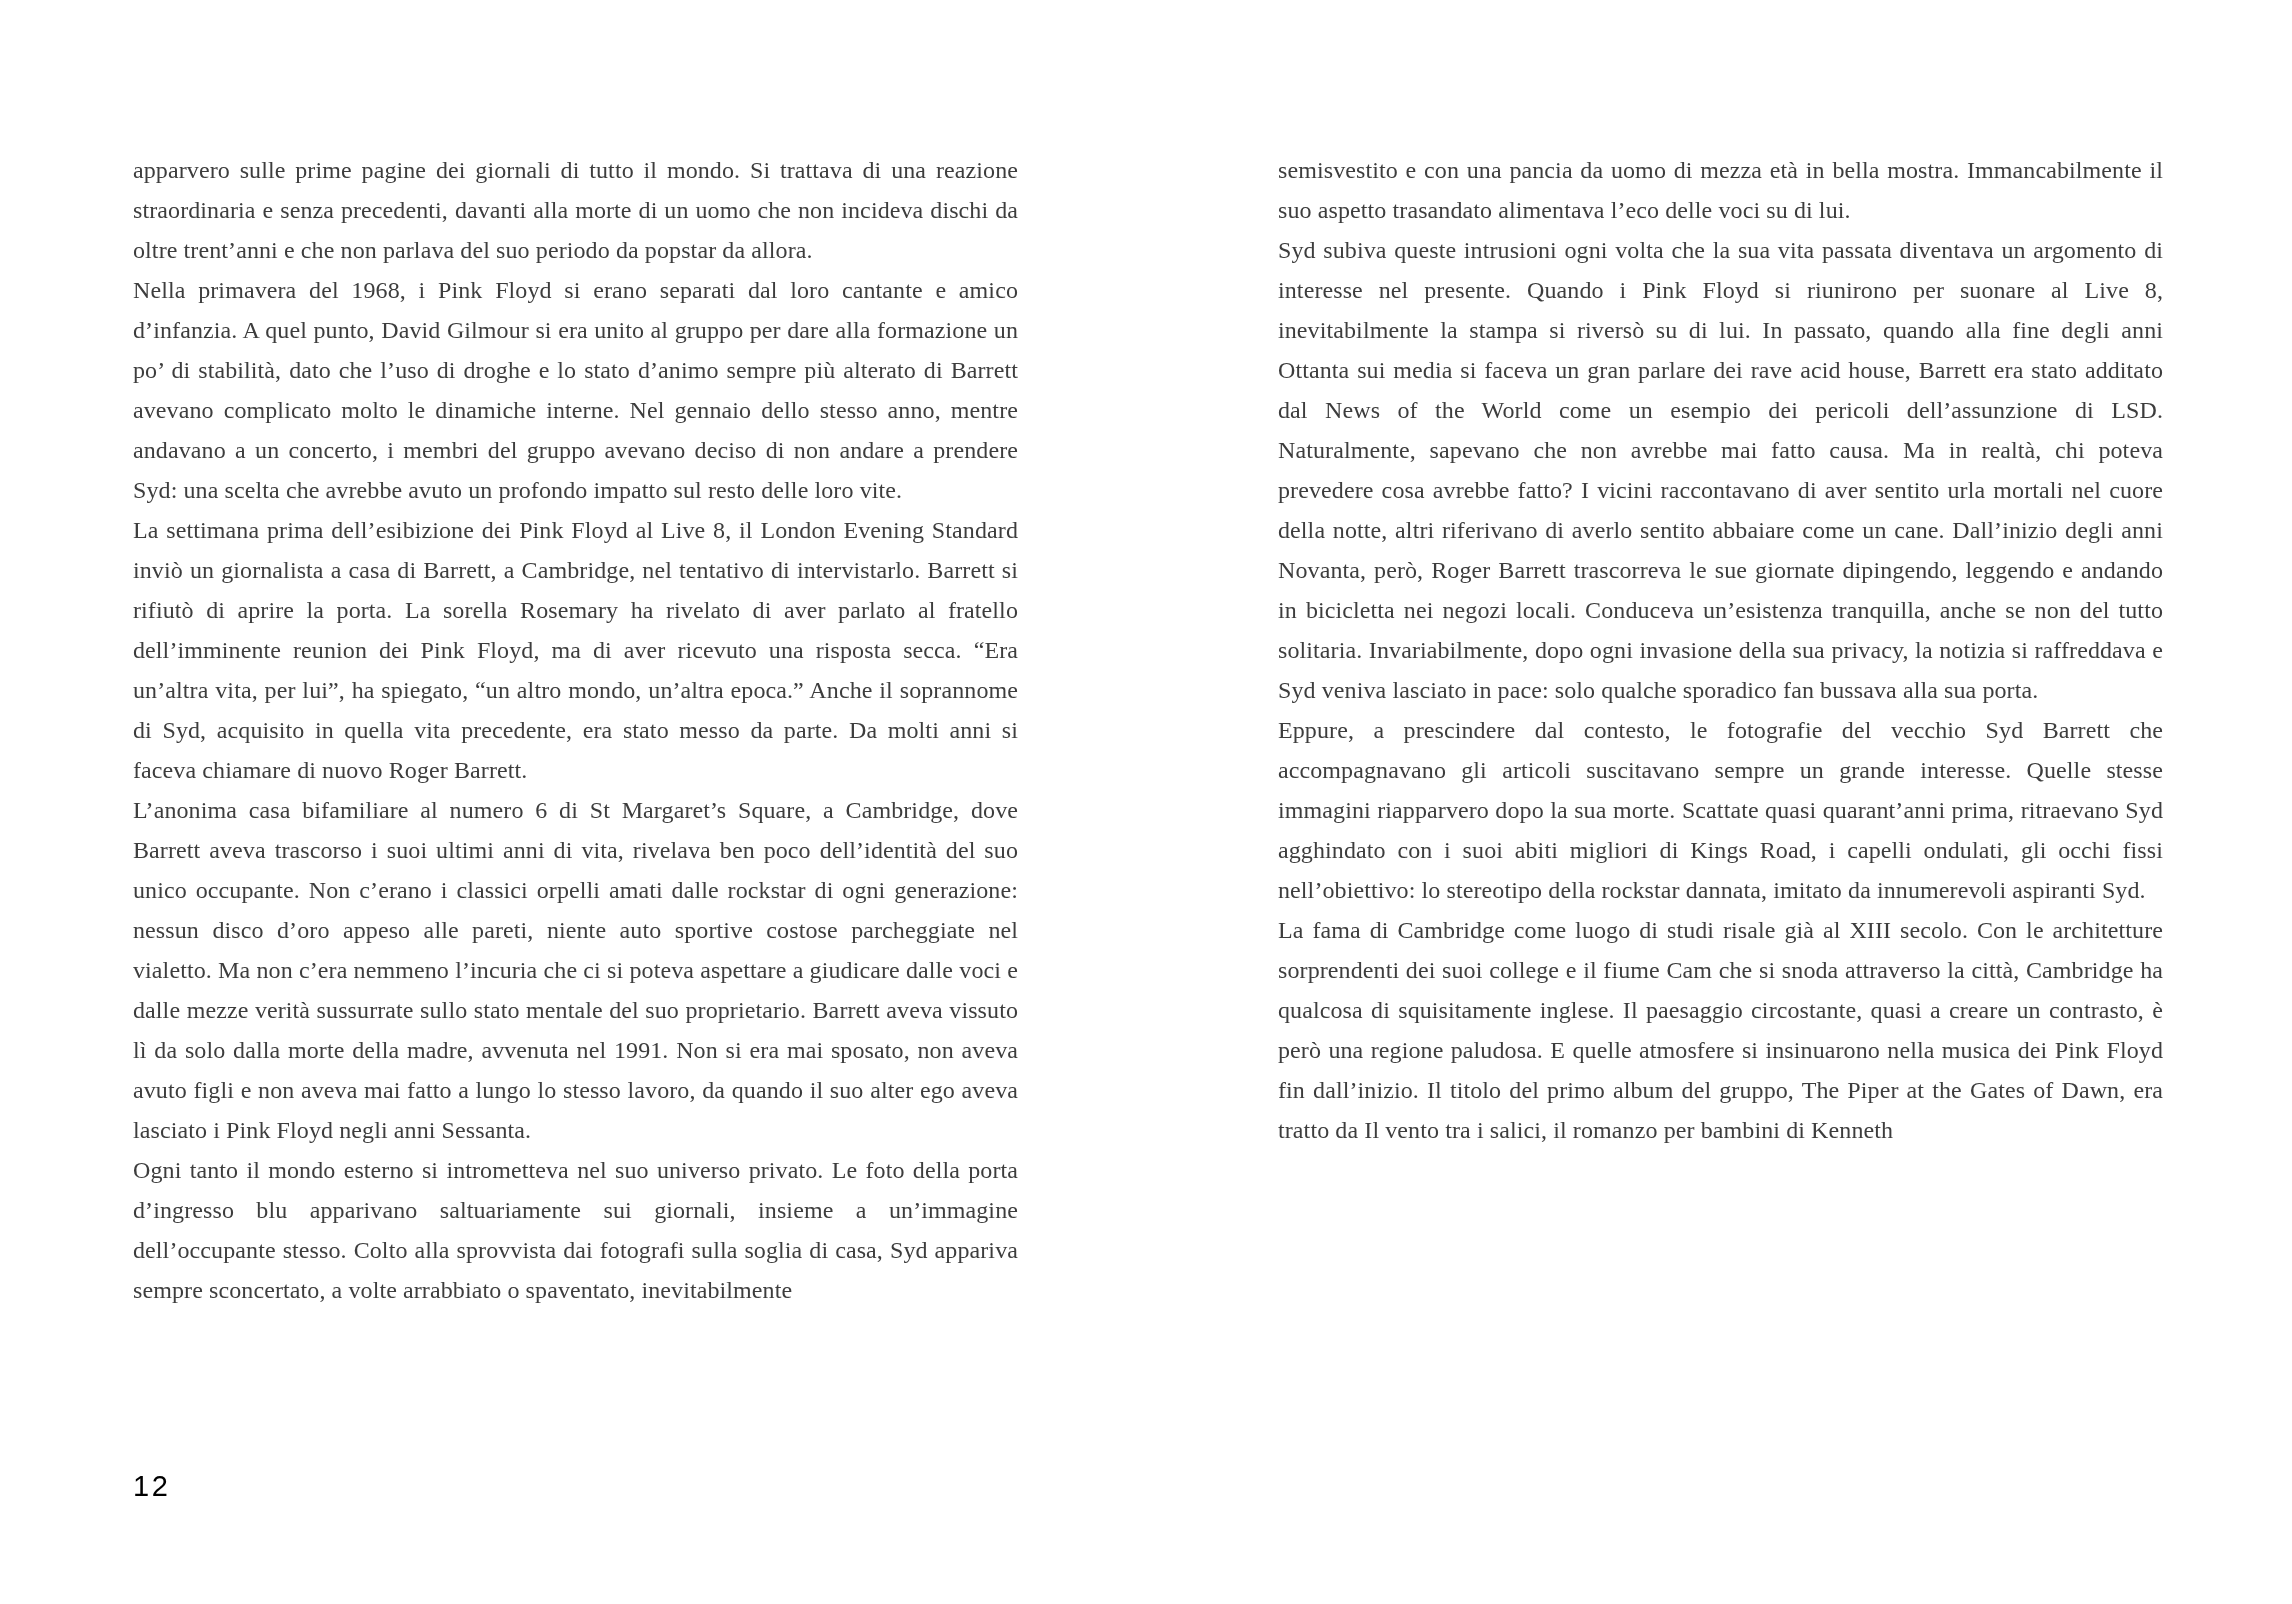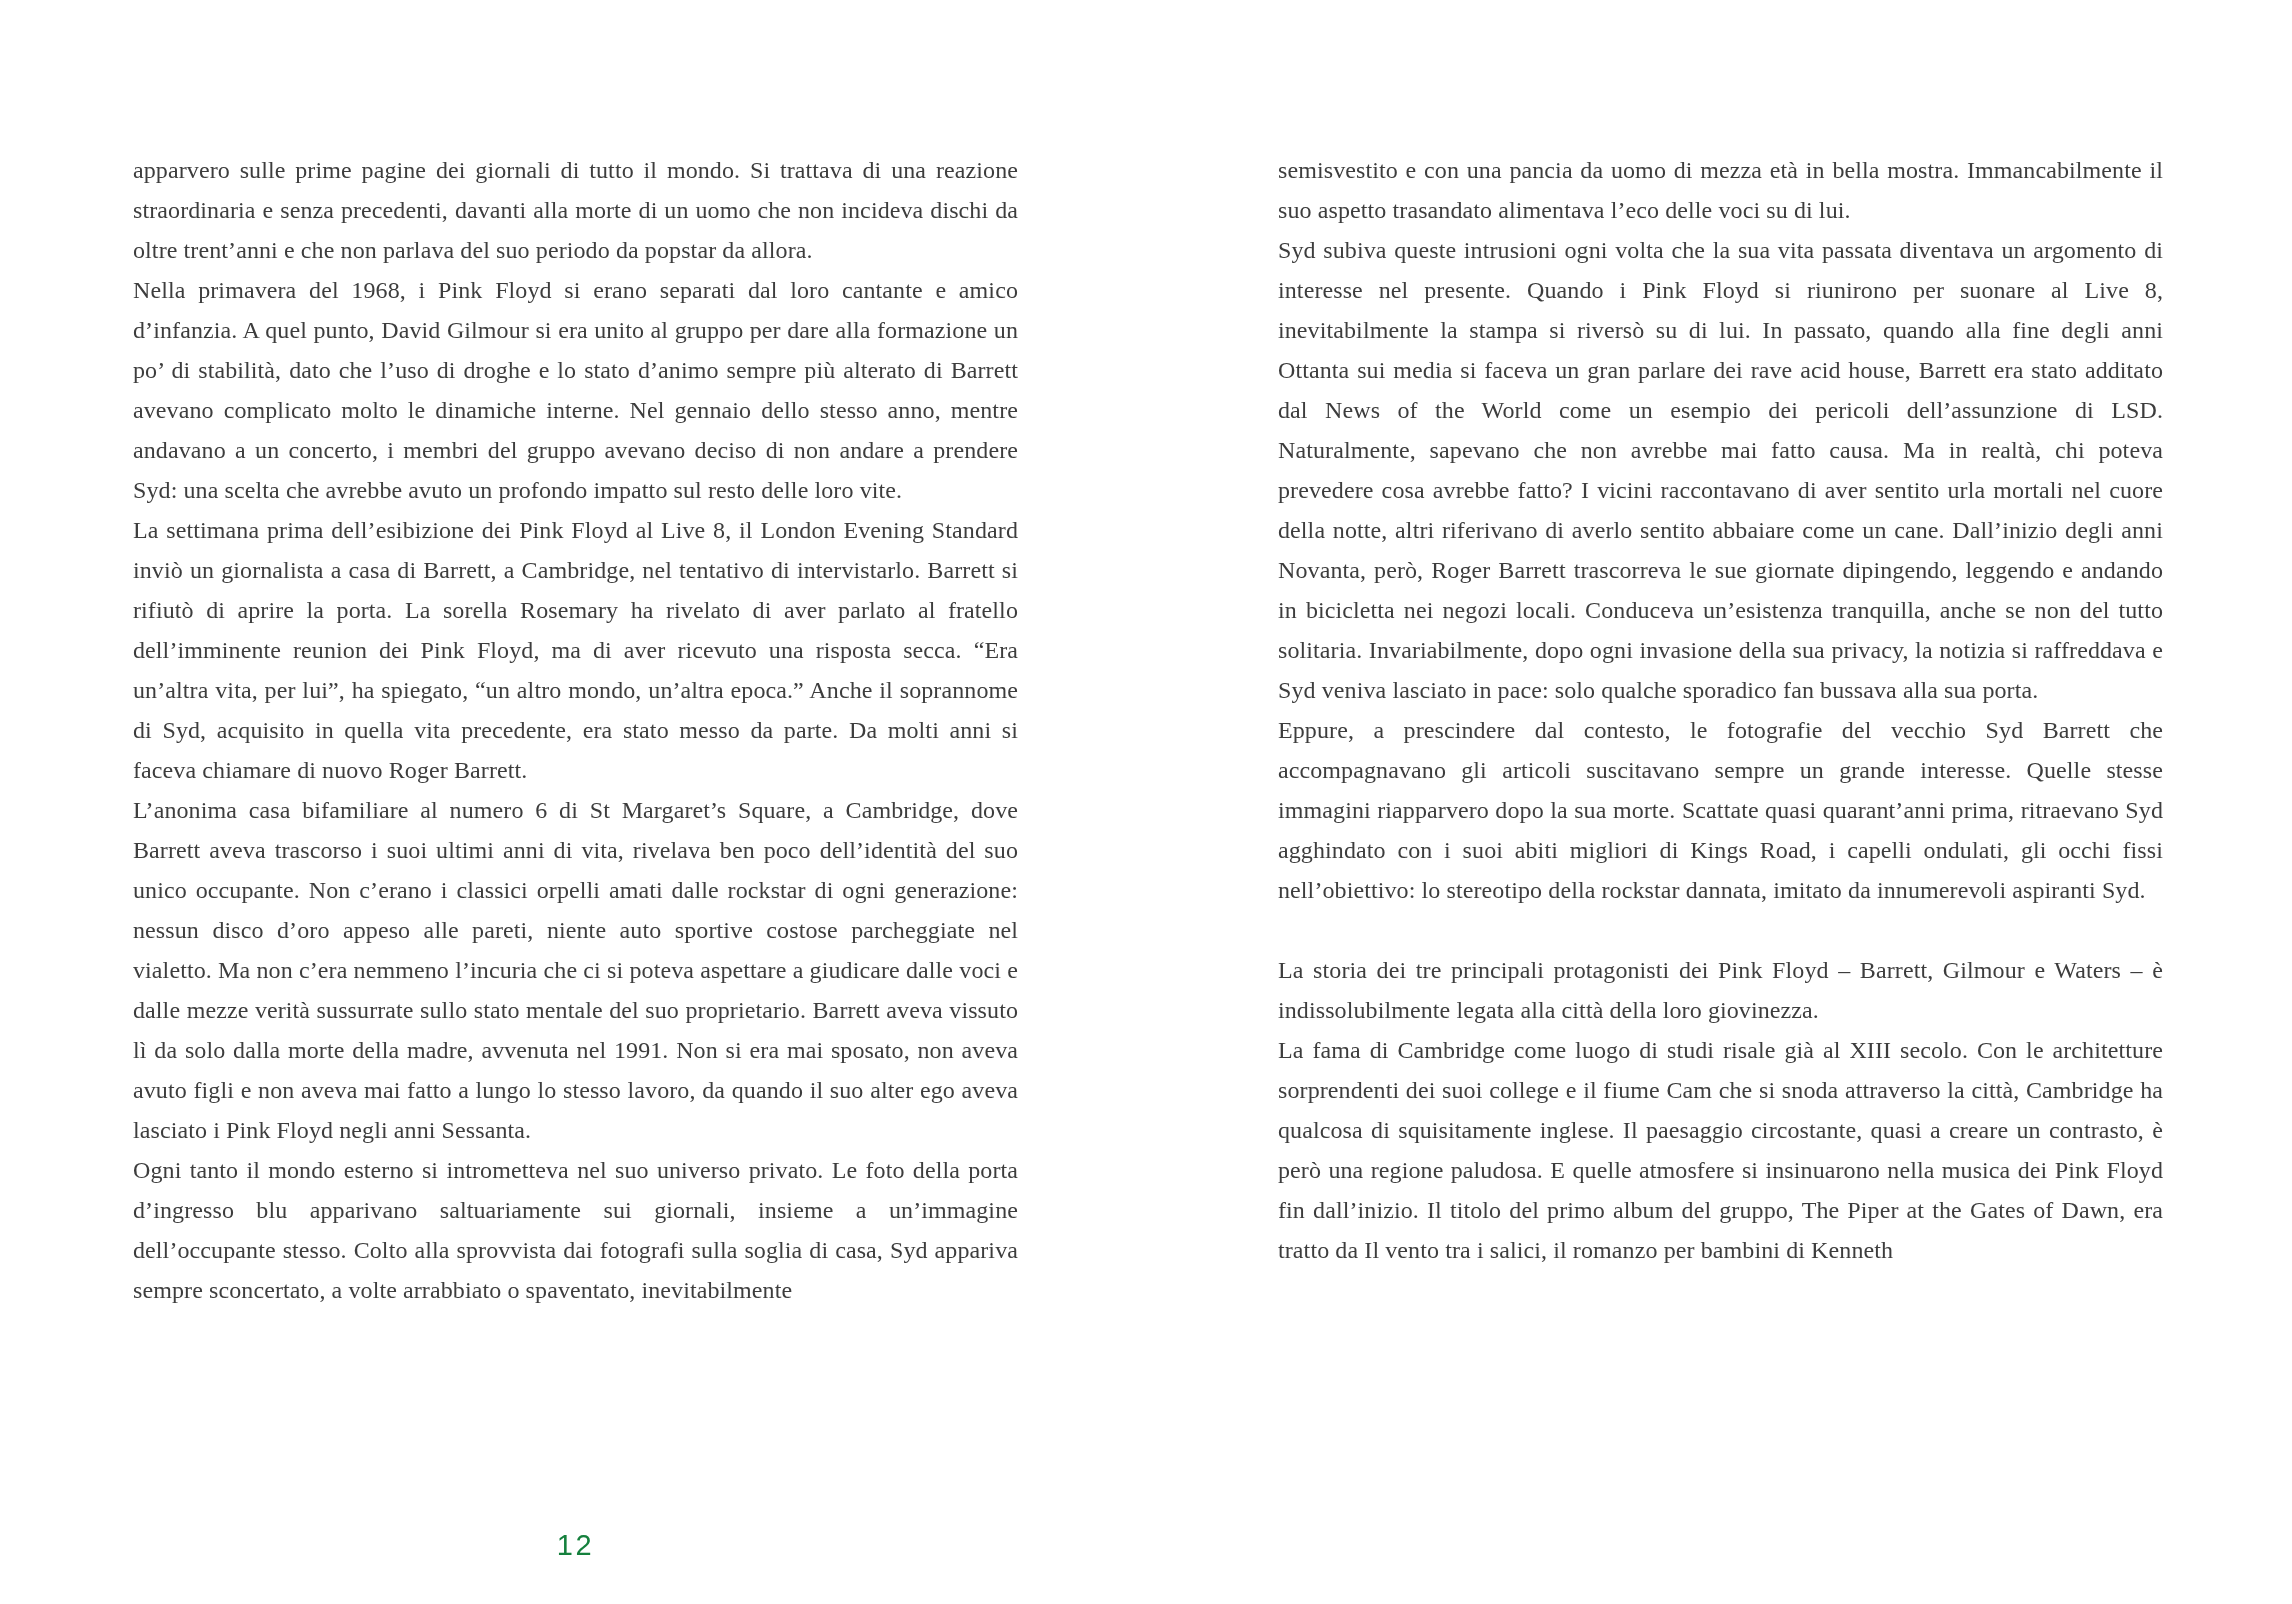--- a/index.html
+++ b/index.html
@@ -42,27 +42,27 @@
   .text-col p {
     margin: 0;
     padding: 0;
   }
   .text-col p.section-gap {
     margin-top: 40px;
   }
   .italic { }
   .page-number {
     position: absolute;
-    top: 1529px;
+    top: 1470px;
     width: 885px;
-    text-align: center;
+    text-align: left;
     font-family: "Liberation Sans", sans-serif;
     font-size: 29px;
     font-weight: 300;
-    color: #15803d;
+    color: #000000;
     letter-spacing: 2.7px;
   }
   .page.left  .page-number { left: 133px; }
   .page.right .page-number { left: 140px; }
 </style>
 </head>
 <body>
 
 <div class="book">
 
@@ -75,19 +75,18 @@
       <p><span>Ogni tanto il mondo esterno si intrometteva nel suo universo privato. Le foto della porta d’ingresso blu apparivano saltuariamente sui giornali, insieme a un’immagine dell’occupante stesso. Colto alla sprovvista dai fotografi sulla soglia di casa, Syd appariva sempre sconcertato, a volte arrabbiato o spaventato, inevitabilmente</span></p>
     </div>
     <div class="page-number">12</div>
   </section>
 
   <section class="page right">
     <div class="text-col">
       <p><span>semisvestito e con una pancia da uomo di mezza età in bella mostra. Immancabilmente il suo aspetto trasandato alimentava l’eco delle voci su di lui.</span></p>
       <p><span>Syd subiva queste intrusioni ogni volta che la sua vita passata diventava un argomento di interesse nel presente. Quando i Pink Floyd si riunirono per suonare al Live 8, inevitabilmente la stampa si riversò su di lui. In passato, quando alla fine degli anni Ottanta sui media si faceva un gran parlare dei rave acid house, Barrett era stato additato dal </span><span class="italic">News of the World</span><span> come un esempio dei pericoli dell’assunzione di LSD. Naturalmente, sapevano che non avrebbe mai fatto causa. Ma in realtà, chi poteva prevedere cosa avrebbe fatto? I vicini raccontavano di aver sentito urla mortali nel cuore della notte, altri riferivano di averlo sentito abbaiare come un cane. Dall’inizio degli anni Novanta, però, Roger Barrett trascorreva le sue giornate dipingendo, leggendo e andando in bicicletta nei negozi locali. Conduceva un’esistenza tranquilla, anche se non del tutto solitaria. Invariabilmente, dopo ogni invasione della sua privacy, la notizia si raffreddava e Syd veniva lasciato in pace: solo qualche sporadico fan bussava alla sua porta.</span></p>
       <p><span>Eppure, a prescindere dal contesto, le fotografie del vecchio Syd Barrett che accompagnavano gli articoli suscitavano sempre un grande interesse. Quelle stesse immagini riapparvero dopo la sua morte. Scattate quasi quarant’anni prima, ritraevano Syd agghindato con i suoi abiti migliori di Kings Road, i capelli ondulati, gli occhi fissi nell’obiettivo: lo stereotipo della rockstar dannata, imitato da innumerevoli aspiranti Syd.</span></p>
-      <p class="section-gap"><span>La storia dei tre principali protagonisti dei Pink Floyd – Barrett, Gilmour e Waters – è indissolubilmente legata alla città della loro giovinezza.</span></p>
       <p><span>La fama di Cambridge come luogo di studi risale già al XIII secolo. Con le architetture sorprendenti dei suoi college e il fiume Cam che si snoda attraverso la città, Cambridge ha qualcosa di squisitamente inglese. Il paesaggio circostante, quasi a creare un contrasto, è però una regione paludosa. E quelle atmosfere si insinuarono nella musica dei Pink Floyd fin dall’inizio. Il titolo del primo album del gruppo, </span><span class="italic">The Piper at the Gates of Dawn</span><span>, era tratto da </span><span class="italic">Il vento tra i salici</span><span>, il romanzo per bambini di Kenneth</span></p>
     </div>
   </section>
 
 </div>
 
 
 </body></html>

